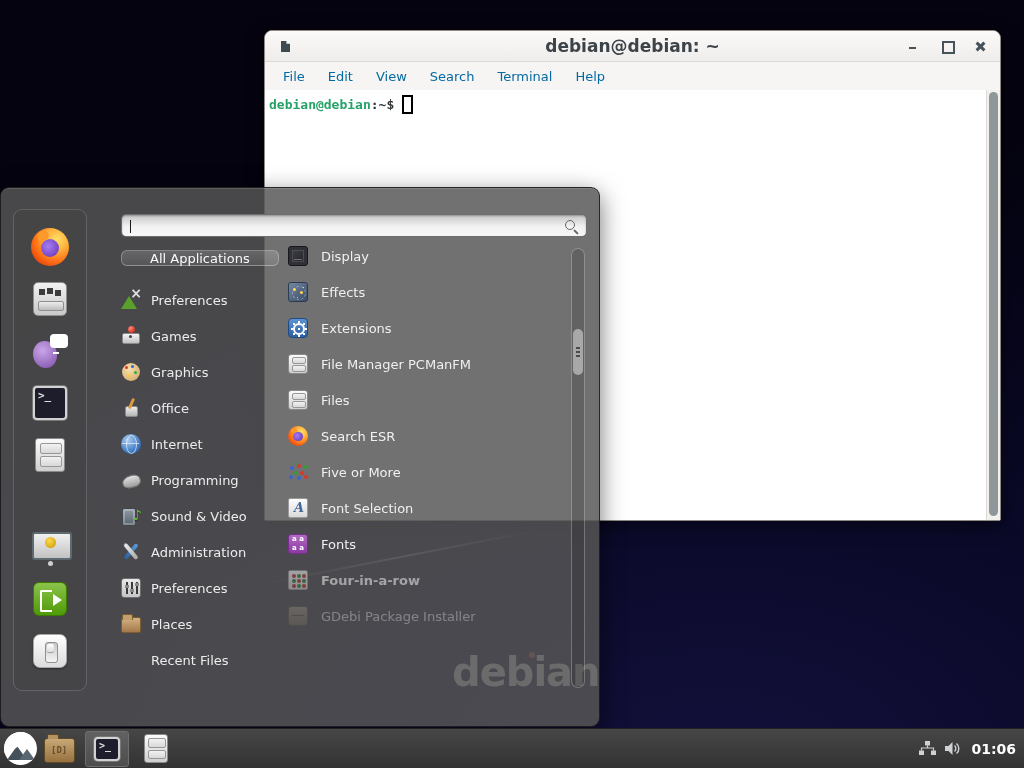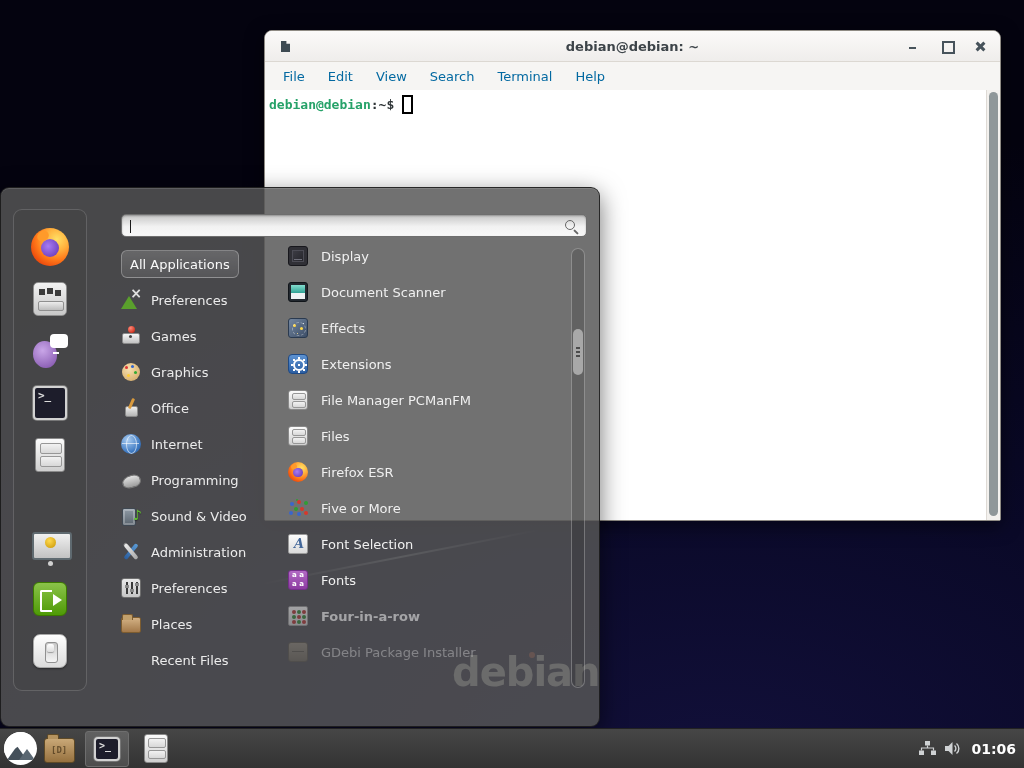--- a/index.html
+++ b/index.html
@@ -11,21 +11,21 @@
 .watermark{position:absolute;left:452px;top:652px;font-size:40px;font-weight:bold;color:#d6d6d6;line-height:1;letter-spacing:-1px}
 .wm-dot{position:absolute;left:77px;top:0px;width:6px;height:6px;border-radius:50%;background:#bc4a3c}
 
 
 .term{position:absolute;left:264px;top:30px;width:737px;height:491px;border:1px solid #8f8b84;
   border-radius:8px 8px 2px 2px;overflow:hidden;background:#fff;box-shadow:0 5px 18px rgba(0,0,0,.5)}
 .titlebar{height:31px;background:linear-gradient(#fbfaf9,#efedeb);border-bottom:1px solid #dcd8d2;
   position:relative;display:flex;align-items:center;justify-content:center}
 .win-icon{position:absolute;left:16px;top:10px;width:9px;height:11px;background:#3d4a52;
   clip-path:polygon(0 0,60% 0,60% 25%,100% 25%,100% 100%,0 100%)}
-.title{font-size:13px;font-weight:bold;color:#3d4449}
+.title{font-size:17px;font-weight:bold;color:#3d4449}
 .controls{position:absolute;right:12px;top:0;height:100%;display:flex;align-items:center;gap:20px}
 .wbtn{width:14px;height:14px;position:relative}
 .wbtn.min::before{content:"";position:absolute;left:3px;top:8px;width:7px;height:2px;background:#47535b}
 .wbtn.max::before{content:"";position:absolute;left:2px;top:2px;width:9px;height:9px;border:2.5px solid #47535b}
 .wbtn.close::before,.wbtn.close::after{content:"";position:absolute;left:1px;top:6px;width:11px;height:3px;background:#47535b}
 .wbtn.close::before{transform:rotate(45deg)}.wbtn.close::after{transform:rotate(-45deg)}
 .menubar{height:28px;background:#f6f5f3;display:flex;align-items:center;padding-left:18px;gap:23px}
 .mitem{font-size:13px;color:#0369a1;cursor:default}
 .tbody{position:relative;height:430px;background:#fff}
 .prompt{padding:5px 0 0 4px;font-family:"DejaVu Sans Mono",monospace;font-size:13px;font-weight:bold;display:flex;align-items:center;white-space:pre}
@@ -45,21 +45,21 @@
 .fav-item:first-child .ic{width:38px;height:38px}
 .fav-item .ic{width:34px;height:34px}
 .fav-gap{margin-top:40px}
 .search{position:absolute;left:120px;top:26px;width:466px;height:23px;border:1px solid #6e6e6e;border-radius:5px;
   background:linear-gradient(#c6c6c6,#f2f2f2 55%,#f7f7f7);box-shadow:inset 0 1px 2px rgba(0,0,0,.28)}
 .caret{position:absolute;left:8px;top:5px;width:1px;height:13px;background:#1a1a1a}
 .search-input{position:absolute;inset:0;background:transparent;border:none;outline:none;padding:0 26px 0 10px;font-size:13px;color:#222;font-family:"DejaVu Sans",sans-serif}
 .mag{position:absolute;right:7px;top:4px;width:15px;height:15px}
 .mag::before{content:"";position:absolute;left:1px;top:1px;width:8px;height:8px;border:1.5px solid #666;border-radius:50%}
 .mag::after{content:"";position:absolute;right:0;bottom:1px;width:6px;height:2px;background:#666;transform:rotate(45deg);border-radius:1px}
-.allapps{position:absolute;left:120px;top:62px;height:28px;padding:0 8px;display:inline-flex;align-items:center;
+.allapps{position:absolute;left:120px;top:62px;height:16px;padding:0 28px;display:inline-flex;align-items:center;
   background:linear-gradient(rgba(255,255,255,.17),rgba(255,255,255,.08));border:1px solid rgba(255,255,255,.28);
   border-radius:6px;color:#fafafa;font-size:13px;cursor:default}
 .cats{position:absolute;left:120px;top:94px;width:164px}
 .cat-row{height:36px;display:flex;align-items:center;gap:10px;color:#ececec;font-size:13px;cursor:default}
 .cat-row.no-icon{padding-left:30px}
 .apps{position:absolute;left:287px;top:50px;width:282px;height:460px;overflow:hidden}
 .app-row{height:36px;display:flex;align-items:center;gap:13px;color:#f0f0f0;font-size:13px;cursor:default}
 .apps-scroll{position:absolute;left:570px;top:60px;width:14px;height:440px;border:1px solid rgba(255,255,255,.28);
   border-radius:7px;background:rgba(35,35,35,.18)}
 .ahandle{position:absolute;left:1px;top:80px;width:10px;height:46px;background:rgba(225,225,225,.55);border-radius:5px}
@@ -279,42 +279,38 @@
         <div class="cat-row no-icon">
           <span>Recent Files</span>
         </div>
       </div>
     <div class="apps">
         <div class="app-row">
           <span class="ic ic20 ic-display"></span>
           <span>Display</span>
         </div>
         <div class="app-row">
-          <span class="ic ic20 ic-docscan"></span>
-          <span>Document Scanner</span>
-        </div>
-        <div class="app-row">
           <span class="ic ic20 ic-effects"></span>
           <span>Effects</span>
         </div>
         <div class="app-row">
           <span class="ic ic20 ic-extensions"></span>
           <span>Extensions</span>
         </div>
         <div class="app-row">
           <span class="ic ic20 ic-cabinet"></span>
           <span>File Manager PCManFM</span>
         </div>
         <div class="app-row">
           <span class="ic ic20 ic-cabinet"></span>
           <span>Files</span>
         </div>
         <div class="app-row">
           <span class="ic ic20 ic-firefox"></span>
-          <span>Firefox ESR</span>
+          <span>Search ESR</span>
         </div>
         <div class="app-row">
           <span class="ic ic20 ic-five"></span>
           <span>Five or More</span>
         </div>
         <div class="app-row">
           <span class="ic ic20 ic-fontsel"></span>
           <span>Font Selection</span>
         </div>
         <div class="app-row">

